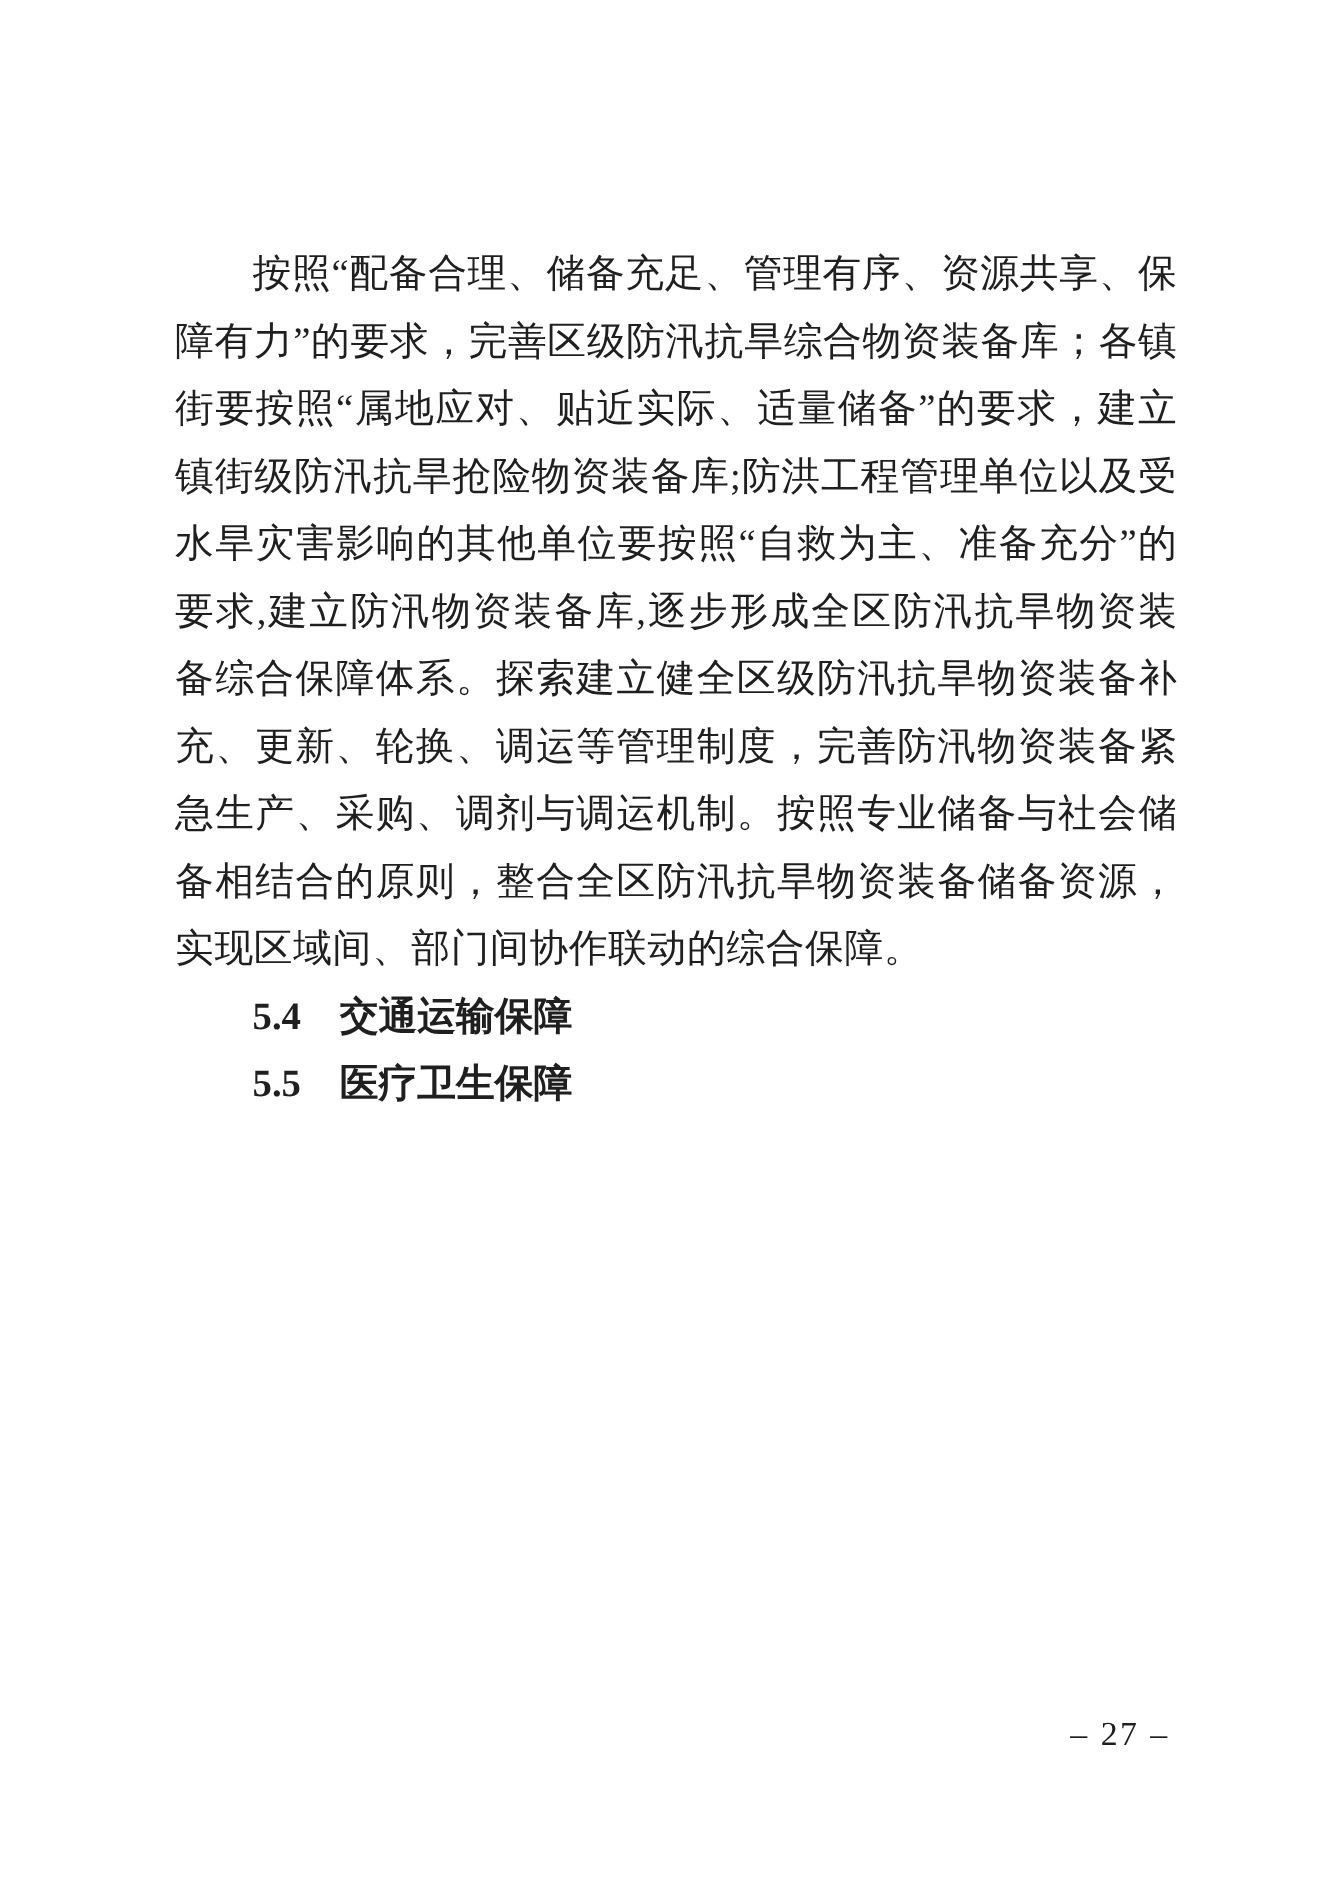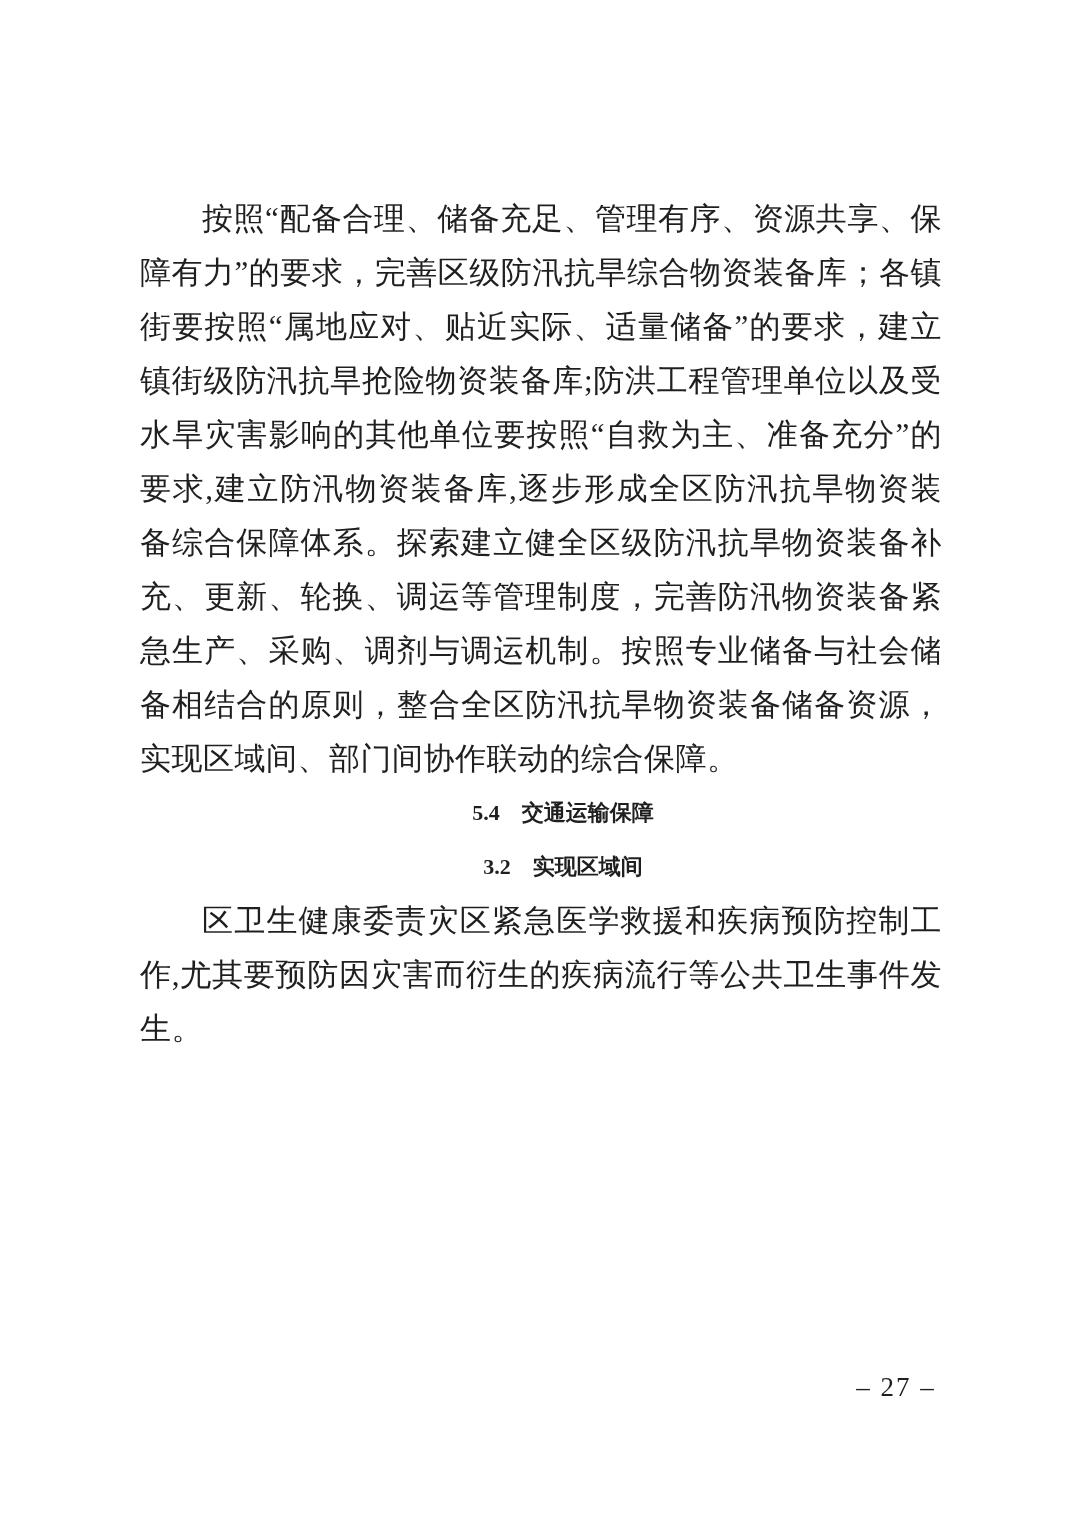--- a/index.html
+++ b/index.html
@@ -25,26 +25,26 @@
   .body-para {
     font-size: 31px;
     line-height: 54px;
     margin: 0;
     text-indent: 2em;
     text-align: justify;
     text-justify: inter-character;
     letter-spacing: 0.5px;
   }
   .section-heading {
-    font-size: 22px;
+    font-size: 31px;
     line-height: 54px;
     margin: 0;
     font-weight: bold;
     text-indent: 2em;
-    text-align: center;
+    text-align: left;
   }
   .section-heading .sec-num {
     margin-right: 1em;
     font-weight: bold;
   }
   .page-number {
     position: absolute;
     left: 836px;
     top: 1370px;
     width: 120px;
@@ -64,21 +64,20 @@
 
     <p class="body-para">按照“配备合理、储备充足、管理有序、资源共享、保障有力”的要求，完善区级防汛抗旱综合物资装备库；各镇街要按照“属地应对、贴近实际、适量储备”的要求，建立镇街级防汛抗旱抢险物资装备库;防洪工程管理单位以及受水旱灾害影响的其他单位要按照“自救为主、准备充分”的要求,建立防汛物资装备库,逐步形成全区防汛抗旱物资装备综合保障体系。探索建立健全区级防汛抗旱物资装备补充、更新、轮换、调运等管理制度，完善防汛物资装备紧急生产、采购、调剂与调运机制。按照专业储备与社会储备相结合的原则，整合全区防汛抗旱物资装备储备资源，实现区域间、部门间协作联动的综合保障。</p>
 
 
     <h3 class="section-heading">
       <span class="sec-num">5.4</span><span>交通运输保障</span>
     </h3>
 
 
     <h3 class="section-heading">
-      <span class="sec-num">3.2</span><span>实现区域间</span>
+      <span class="sec-num">5.5</span><span>医疗卫生保障</span>
     </h3>
 
-    <p class="body-para">区卫生健康委责灾区紧急医学救援和疾病预防控制工作,尤其要预防因灾害而衍生的疾病流行等公共卫生事件发生。</p>
 
   </div>
 
   <div class="page-number">– 27 –</div>
 </div>
 
 </body></html>

